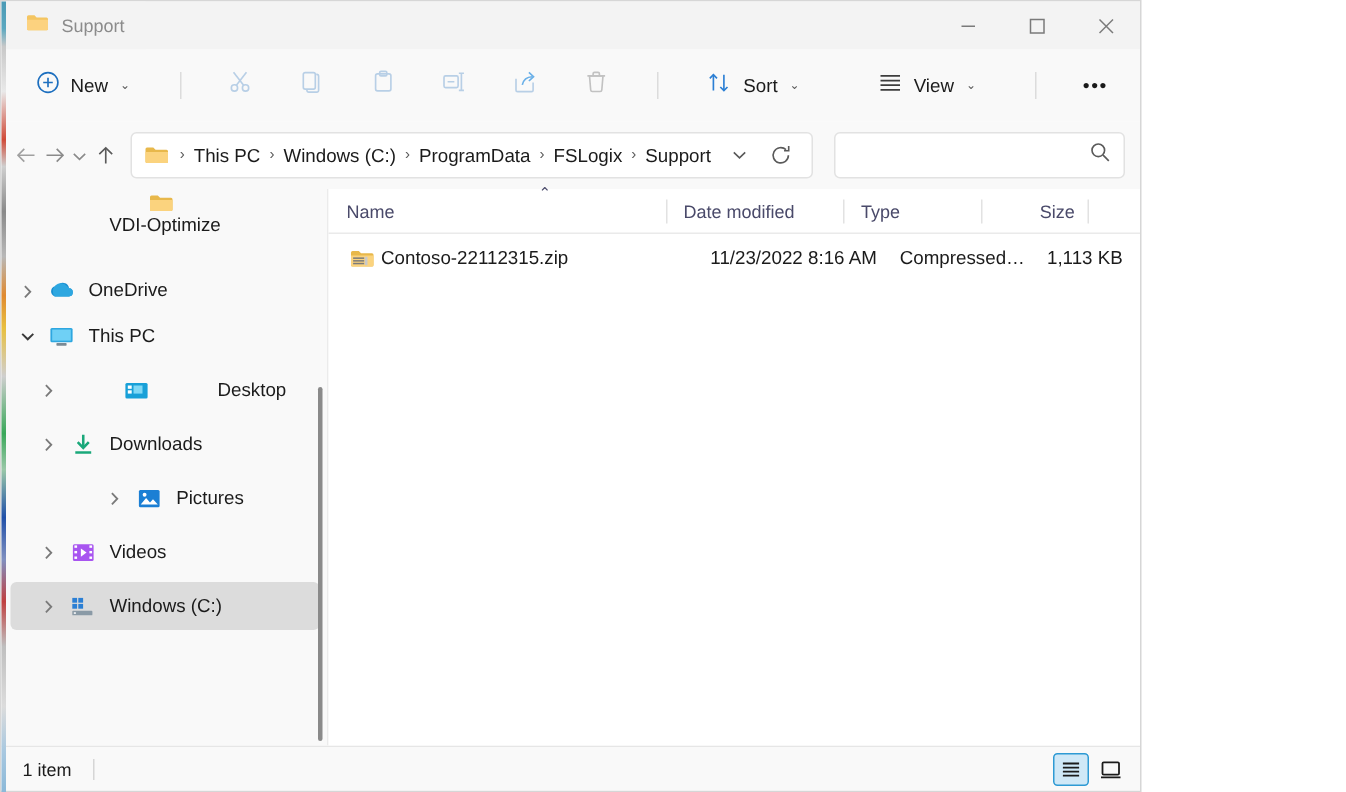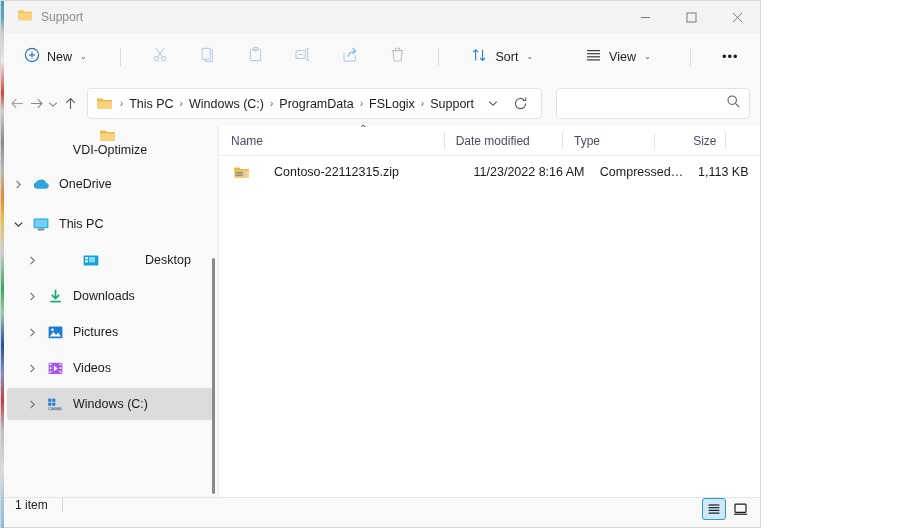--- a/index.html
+++ b/index.html
@@ -169,30 +169,30 @@
   .col-end { width: 40px; }
   .sort-arrow {
     position: absolute; left: 140px; top: -3px;
     font-size: 10px; color: #4a4a6a;
   }
   .row {
     height: 28px; display: flex; align-items: center;
     margin: 2px 4px 0 2px; border-radius: 4px;
   }
   .cell { font-size: 12.5px; color: #1b1b1b; padding-left: 12px; white-space: nowrap; overflow: hidden; }
-  .cell-name { width: 272px; display: flex; align-items: center; gap: 24px; }
+  .cell-name { width: 272px; display: flex; align-items: center; gap: 4px; }
   .cell-date { width: 142px; }
   .cell-type { width: 110px; text-overflow: ellipsis; }
   .cell-size { width: 78px; }
 
   
   .statusbar {
     height: 30px; background: #f9f9f9;
     border-top: 1px solid #e6e6e6;
-    display: flex; align-items: flex-start; padding: 0 8px 0 14px;
+    display: flex; align-items: center; padding: 0 8px 0 14px;
     flex: 0 0 30px;
   }
   .status-text { font-size: 12px; color: #1b1b1b; }
   .status-sep { width: 1px; height: 14px; background: #d6d6d6; margin-left: 14px; }
   .status-spacer { flex: 1; }
   .view-toggles { display: flex; gap: 2px; align-items: center; }
   .view-btn {
     width: 24px; height: 22px; display: flex; align-items: center; justify-content: center;
     border-radius: 3px; color: #1b1b1b;
   }
@@ -418,21 +418,21 @@
         <span class="twisty"></span>
         <span class="nav-icon">
           <svg width="17" height="15" viewBox="0 0 17 15">
             <path d="M1 3.4a1 1 0 011-1h4.2l1.5 1.5H15a1 1 0 011 1v6.8a1 1 0 01-1 1H2a1 1 0 01-1-1z" fill="#e8b84b"></path>
             <path d="M1 5.4h15v6.3a1 1 0 01-1 1H2a1 1 0 01-1-1z" fill="#fbd37e"></path>
           </svg>
         </span>
         <span class="nav-label">VDI-Optimize</span>
       </div>
 
-      <div class="nav-item" style="margin-top:8px;">
+      <div class="nav-item" style="margin-top:8px;align-items:flex-end;">
         <span class="twisty">
           <svg width="11" height="11" viewBox="0 0 11 11" fill="none" stroke="#7a7a7a" stroke-width="1.2">
               <path d="M3.6 1.8l3.6 3.7-3.6 3.7"></path>
             </svg>
         </span>
         <span class="nav-icon">
           <svg width="18" height="14" viewBox="0 0 18 14">
             <path d="M4.6 11.6h9.1a2.7 2.7 0 00.3-5.4A4 4 0 006.4 4.9 3.3 3.3 0 004.6 11.6z" fill="#1a8fd1"></path>
             <path d="M4.6 11.6h9.1a2.7 2.7 0 00.3-5.4 4 4 0 00-1.5-1.5 3.3 3.3 0 00-8 6.9z" fill="#2ea7e0"></path>
           </svg>
@@ -484,21 +484,21 @@
           <svg width="17" height="16" viewBox="0 0 17 16" fill="none" stroke="#1aa87a" stroke-width="1.7">
             <line x1="8.5" y1="1.8" x2="8.5" y2="10.2"></line>
               <path d="M4.8 6.8l3.7 3.8 3.7-3.8"></path>
             <line x1="3.2" y1="13.6" x2="13.8" y2="13.6"></line>
           </svg>
         </span>
         <span class="nav-label">Downloads</span>
       </div>
 
 
-      <div class="nav-item" style="margin-top:4px;padding-left:14px;">
+      <div class="nav-item" style="margin-top:4px;padding-left:14px;justify-content:center;">
         <span class="twisty">
           <svg width="11" height="11" viewBox="0 0 11 11" fill="none" stroke="#7a7a7a" stroke-width="1.2">
               <path d="M3.6 1.8l3.6 3.7-3.6 3.7"></path>
             </svg>
         </span>
         <span class="nav-icon">
           <svg width="17" height="15" viewBox="0 0 17 15">
             <rect x="1.6" y="1.6" width="13.8" height="11.6" rx="1" fill="#1b7fd4"></rect>
             <path d="M2.8 11.4l3.6-4.4 2.6 3 2-2.2 3.2 3.6z" fill="#ffffff"></path>
             <circle cx="5.4" cy="4.8" r="1.3" fill="#ffffff"></circle>

